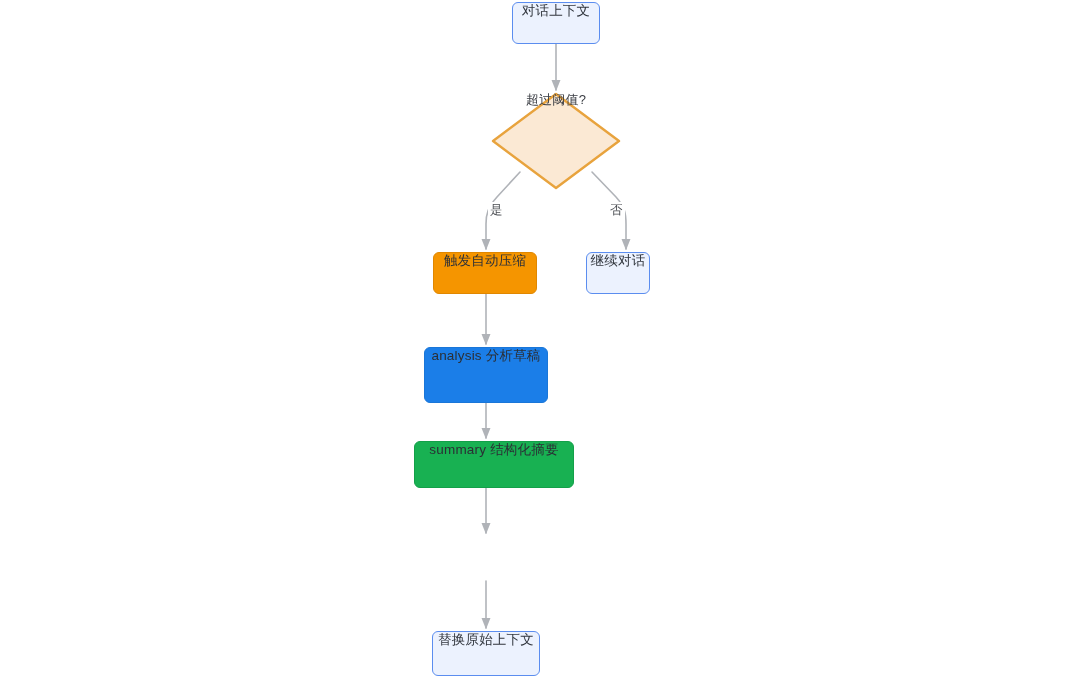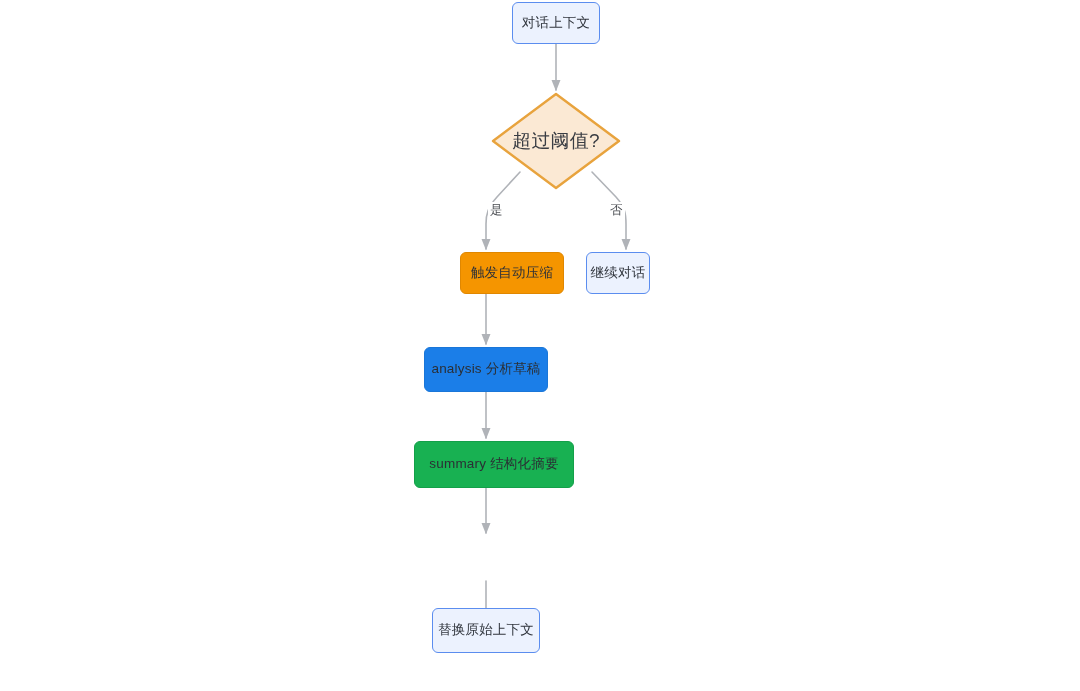--- a/index.html
+++ b/index.html
@@ -29,21 +29,20 @@
     top: 0;
     width: 1080px;
     height: 691px;
     pointer-events: none;
   }
 
   .node {
     position: absolute;
     box-sizing: border-box;
     display: flex;
-    align-items: center;
     justify-content: center;
     text-align: center;
     font-size: 13.5px;
     line-height: 1.25;
     letter-spacing: 0.2px;
     white-space: nowrap;
   }
 
   .node-rect {
     border-radius: 6px;
@@ -80,21 +79,21 @@
   .node-diamond .diamond-shape {
     position: absolute;
     left: 0; top: 0;
     width: 100%;
     height: 100%;
   }
   .node-diamond .diamond-label {
     position: relative;
     z-index: 2;
     color: #3a3d43;
-    font-size: 19px;
+    font-size: 13px;
   }
 
   .edge-label {
     position: absolute;
     font-size: 12.5px;
     color: #4a4d52;
     background: #ffffff;
     padding: 0 2px;
     white-space: nowrap;
   }
@@ -130,34 +129,34 @@
     <svg class="diamond-shape" viewBox="0 0 130 98" preserveAspectRatio="none">
       <polygon points="65,2 128,49 65,96 2,49" fill="#fbe9d4" stroke="#e8a33d" stroke-width="2.4" stroke-linejoin="round"></polygon>
     </svg>
     <span class="diamond-label">超过阈值?</span>
   </div>
 
   <div class="edge-label" style="left:488px; top:202px;">是</div>
 
   <div class="edge-label" style="left:608px; top:202px;">否</div>
 
-  <div class="node node-rect node-orange" style="left:460px; top:252px; width:104px; height:42px;">
+  <div class="node node-rect node-orange" style="left:433px; top:252px; width:104px; height:42px;">
     <span>触发自动压缩</span>
   </div>
 
   <div class="node node-rect node-soft" style="left:586px; top:252px; width:64px; height:42px;">
     <span>继续对话</span>
   </div>
 
-  <div class="node node-rect node-blue" style="left:424px; top:347px; width:124px; height:45px;">
+  <div class="node node-rect node-blue" style="left:424px; top:347px; width:124px; height:56px;">
     <span>analysis 分析草稿</span>
   </div>
 
   <div class="node node-rect node-green" style="left:414px; top:441px; width:160px; height:47px;">
     <span>summary 结构化摘要</span>
   </div>
 
 
-  <div class="node node-rect node-soft" style="left:432px; top:608px; width:108px; height:45px;">
+  <div class="node node-rect node-soft" style="left:432px; top:631px; width:108px; height:45px;">
     <span>替换原始上下文</span>
   </div>
 
 </div>
 
 </body></html>

